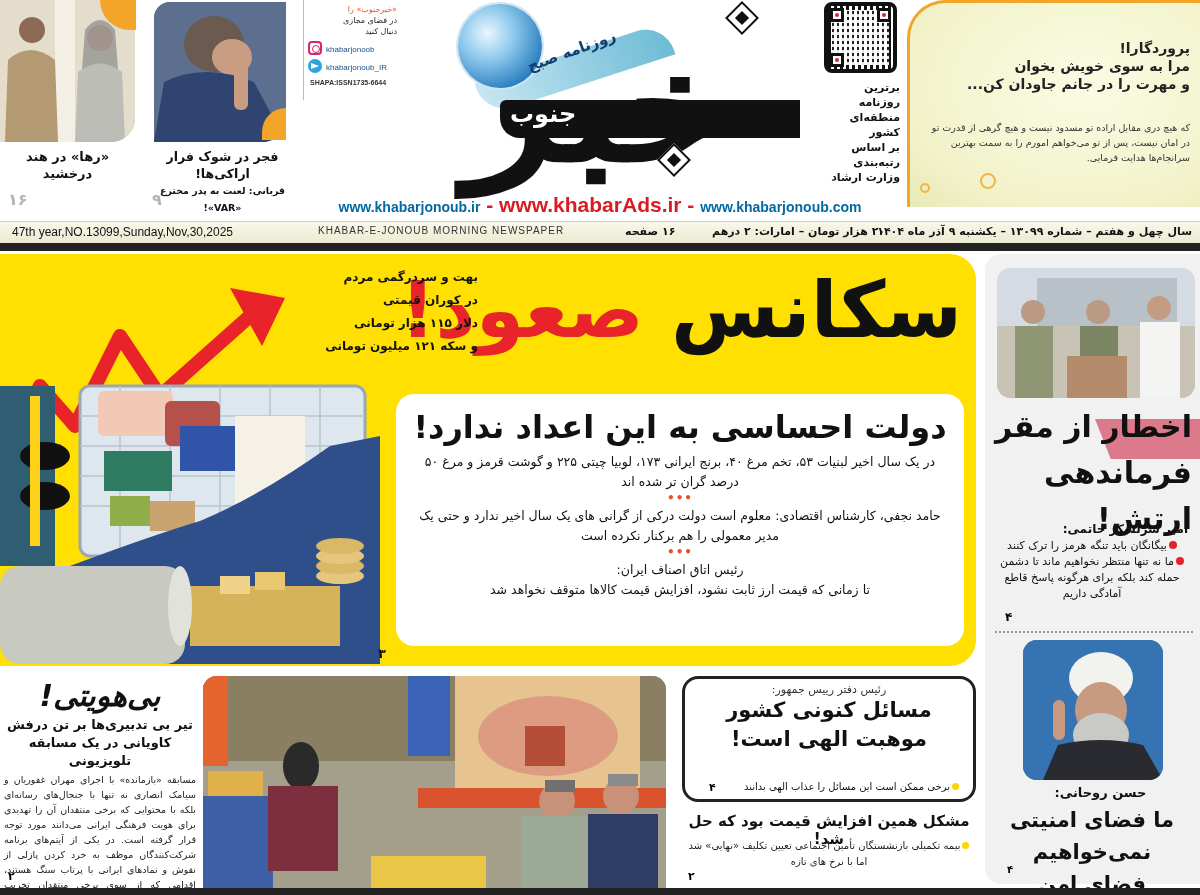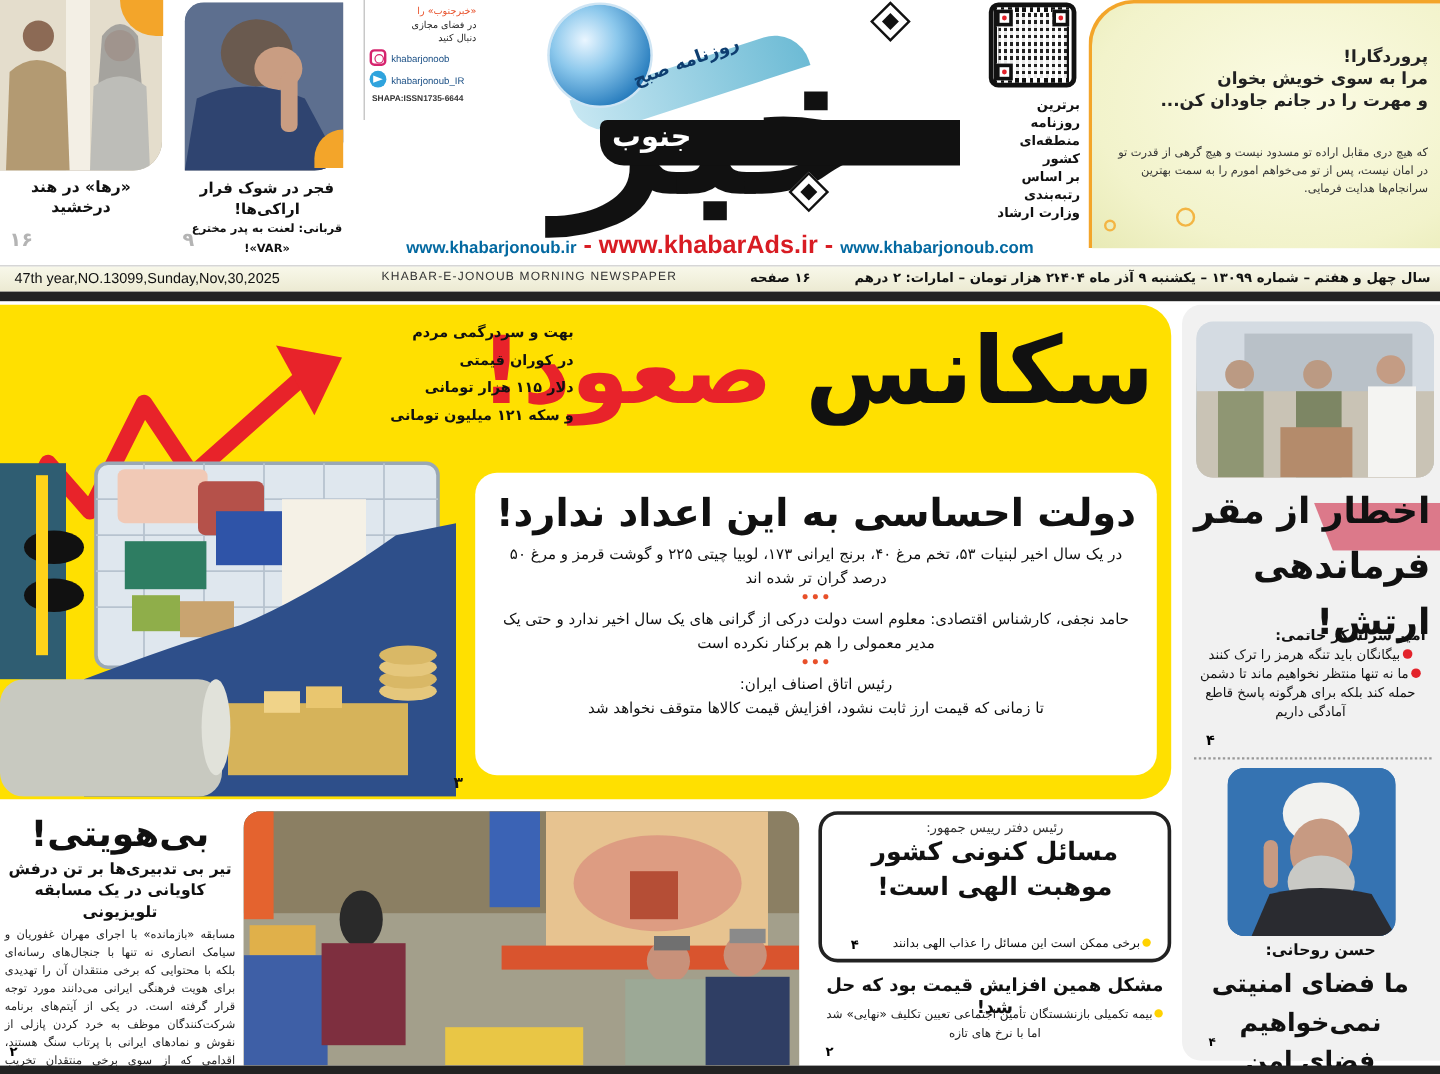--- a/index.html
+++ b/index.html
@@ -146,21 +146,21 @@
   #army-page { position: absolute; left: 20px; top: 356px; font-size: 12px; font-weight: bold; }
   #right-divider { position: absolute; left: 10px; top: 377px; width: 198px; border-top: 2px dotted #999; }
   #rouhani-photo { position: absolute; left: 38px; top: 386px; width: 140px; height: 140px; border-radius: 14px; overflow: hidden;
     background: linear-gradient(180deg,#3b79b8 0%,#2c64a0 100%); }
   #rouhani-speaker { position: absolute; right: 0; left: 16px; top: 531px; direction: rtl; text-align: center; font-size: 13px; font-weight: bold; color: #111; }
   #rouhani-quote { position: absolute; right: 4px; top: 550px; width: 208px; direction: rtl; text-align: center; font-size: 21px; font-weight: bold; line-height: 32px; color: #111; letter-spacing: -1px; }
   #rouhani-page { position: absolute; left: 22px; top: 610px; font-size: 10px; font-weight: bold; }
 
   
   #identity-col { position: absolute; left: 0; top: 676px; width: 200px; height: 210px; direction: rtl; text-align: right; }
-  #identity-title { font-size: 30px; font-weight: bold; color: #111; text-align: center; line-height: 40px; }
+  #identity-title { font-size: 30px; font-weight: bold; color: #111; text-align: center; line-height: 40px; font-style: italic; }
   #identity-sub { font-size: 13px; font-weight: bold; color: #111; text-align: center; line-height: 18px; }
   #identity-body { font-size: 9.5px; color: #222; line-height: 15px; text-align: justify; padding: 2px 4px 0 4px; }
   #identity-page { position: absolute; left: 8px; top: 194px; font-size: 11px; font-weight: bold; }
 
   #game-photo { position: absolute; left: 203px; top: 676px; width: 463px; height: 212px; border-radius: 14px 14px 0 0; overflow: hidden;
     background: linear-gradient(180deg,#8f8870 0%,#9c9883 40%,#a5a18c 100%); }
 
   #office-box { position: absolute; left: 682px; top: 676px; width: 294px; height: 126px; border: 3px solid #222; border-radius: 16px; direction: rtl; text-align: center; background: #fff; }
   #office-kicker { font-size: 11px; color: #333; margin-top: 4px; }
   #office-title { font-size: 21px; font-weight: bold; color: #111; line-height: 29px; }

